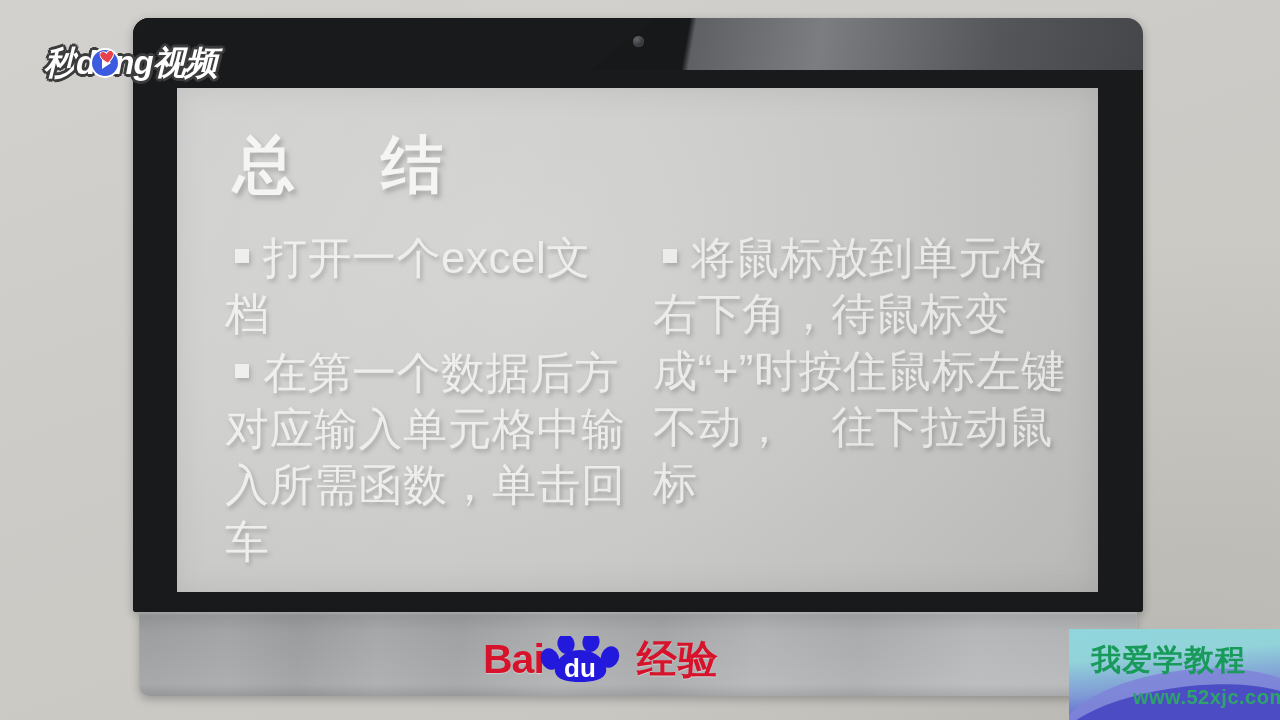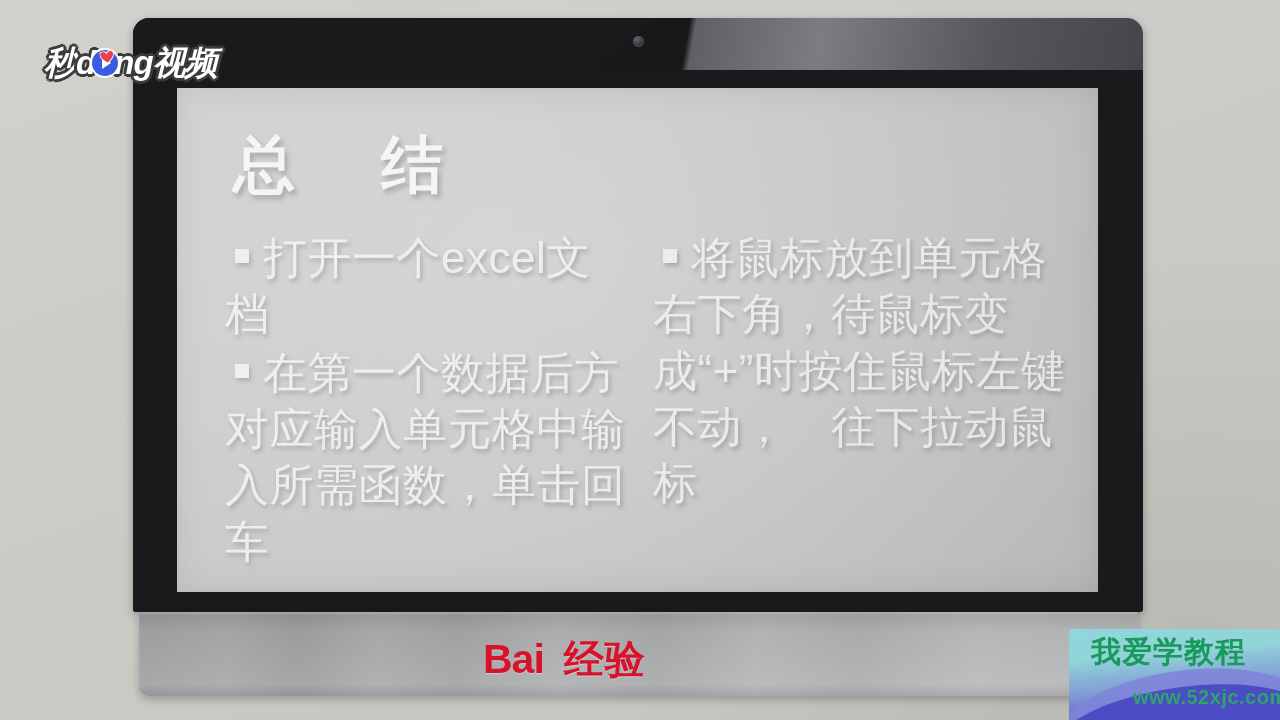--- a/index.html
+++ b/index.html
@@ -182,21 +182,21 @@
     width: 92px;
     height: 46px;
     margin: 0 2px 0 -4px;
   }
   #baidu-jingyan {
     font-size: 40px;
     font-weight: 700;
     color: #d6132a;
     letter-spacing: 1px;
     line-height: 1;
-    margin-left: 20px;
+    margin-left: 3px;
     text-shadow: 0 1px 1px rgba(255,255,255,0.4);
   }
 
   
   #brand-logo {
     position: absolute;
     left: 44px;
     top: 46px;
     font-size: 33px;
     font-weight: 700;
@@ -264,21 +264,21 @@
     position: absolute;
     left: -14px; top: 58px;
     width: 250px; height: 50px;
     background: #4c4cc4;
     border-radius: 58% 42% 0 0 / 100% 70% 0 0;
     transform: rotate(-5deg);
   }
   #wm-title {
     position: absolute;
     left: 22px;
-    top: 8px;
+    top: 16px;
     font-size: 30px;
     font-weight: 700;
     color: #189a5a;
     letter-spacing: 1px;
     line-height: 1;
     z-index: 3;
     white-space: nowrap;
   }
   #wm-url {
     position: absolute;
@@ -328,20 +328,30 @@
       <div id="screen-sheen"></div>
     </div>
 
     <div id="chin"></div>
     <div id="chin-shadow"></div>
   </div>
 
   <div id="baidu-logo">
     <span id="baidu-bai">Bai</span>
 
+    <span id="baidu-paw">
+      <svg width="92" height="46" viewBox="0 0 92 46" xmlns="http://www.w3.org/2000/svg">
+        <ellipse cx="26" cy="8" rx="8.5" ry="10" fill="#2319dc" transform="rotate(-12 26 8)"></ellipse>
+        <ellipse cx="51" cy="6" rx="8.5" ry="10" fill="#2319dc" transform="rotate(10 51 6)"></ellipse>
+        <ellipse cx="10" cy="23" rx="9" ry="11" fill="#2319dc" transform="rotate(-22 10 23)"></ellipse>
+        <ellipse cx="70" cy="21" rx="9" ry="11" fill="#2319dc" transform="rotate(22 70 21)"></ellipse>
+        <path d="M40 14 C 56 14, 68 26, 66 36 C 64 44, 52 46, 40 46 C 28 46, 17 44, 15 36 C 13 26, 24 14, 40 14 Z" fill="#2319dc"></path>
+        <text x="40" y="41" font-family="'Liberation Sans', sans-serif" font-size="26" font-weight="700" fill="#ffffff" text-anchor="middle">du</text>
+      </svg>
+    </span>
 
     <span id="baidu-jingyan">经验</span>
   </div>
 
   <div id="brand-logo"><span>秒</span><span>d</span><span class="pl"><span>o</span><span id="brand-play"></span><span id="brand-heart"><svg width="14" height="13" viewBox="0 0 14 13" xmlns="http://www.w3.org/2000/svg">
             <path d="M7 12.5 C 2 8.5, 0 6, 0 3.6 C 0 1.4, 1.6 0, 3.4 0 C 5 0, 6.3 1.1, 7 2.3 C 7.7 1.1, 9 0, 10.6 0 C 12.4 0, 14 1.4, 14 3.6 C 14 6, 12 8.5, 7 12.5 Z" fill="#e8414c" stroke="#ffffff" stroke-width="1"></path>
           </svg></span></span><span>ng</span><span>视频</span></div>
 
   <div id="watermark">
     <div id="wm-wave1"></div>

